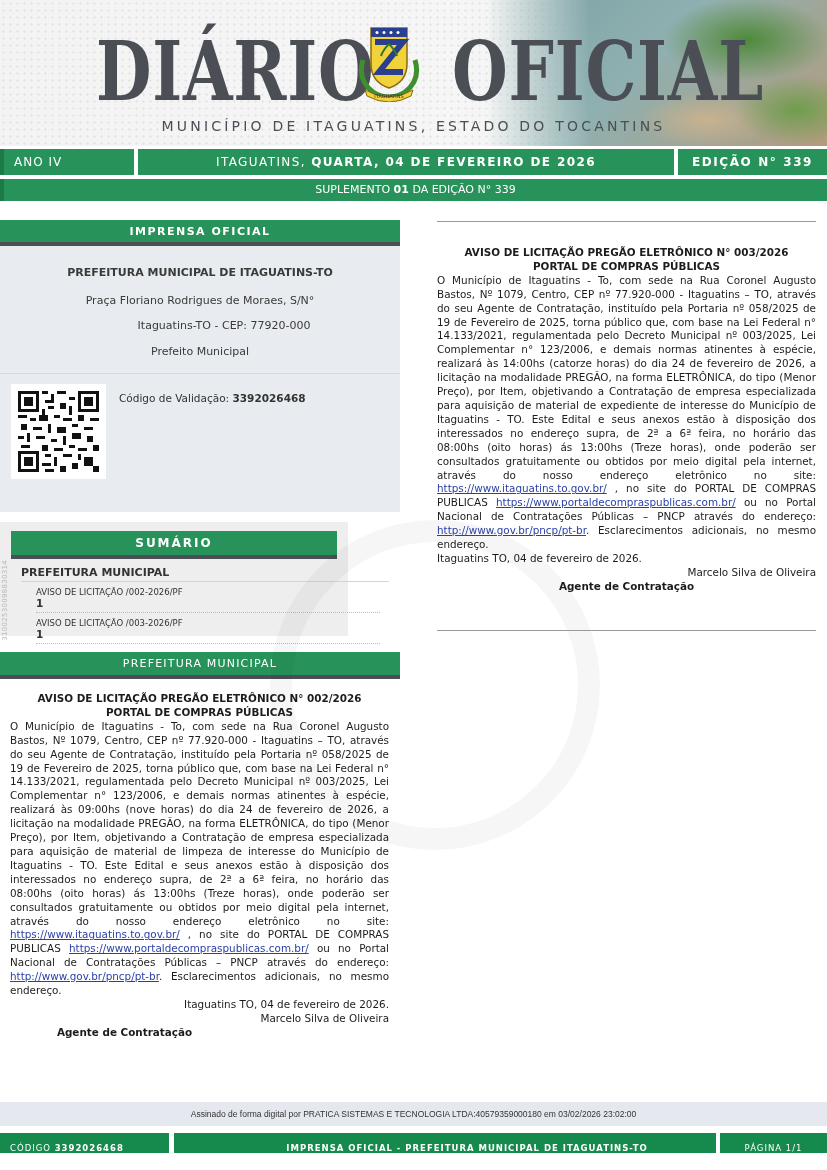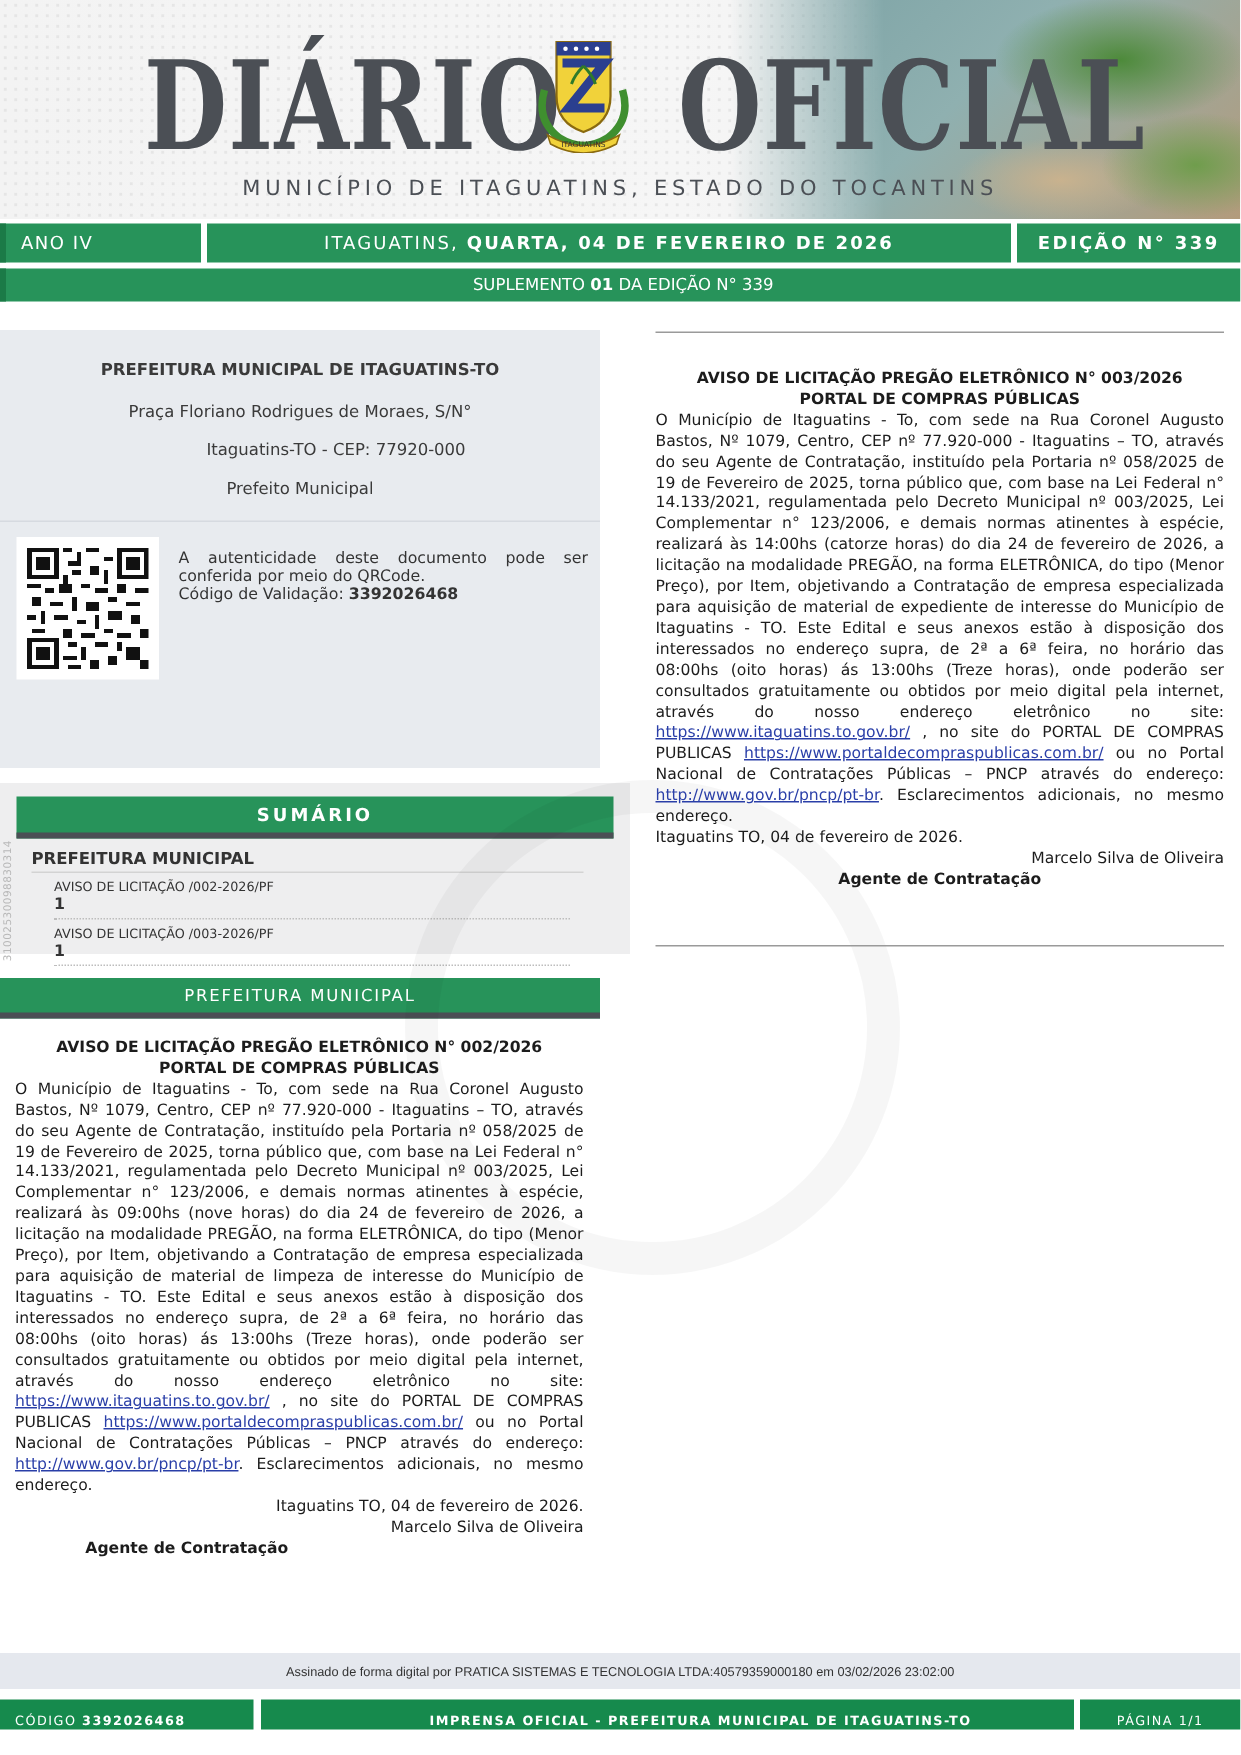--- a/index.html
+++ b/index.html
@@ -47,21 +47,21 @@
   .imp-cep { margin-top: 12px; font-size: 11px; padding-left: 48px; }
   .imp-name { margin-top: 13px; font-weight: bold; font-size: 11px; }
   .imp-role { margin-top: 13px; font-size: 11px; }
   .imp-divider { margin-top: 15px; height: 1px; background: #d6dae0; }
   .sig-box { display: flex; align-items: flex-start; padding: 10px 8px 0 11px; }
   .qr { width: 95px; height: 95px; background: #fff; padding: 7px; flex: none; }
   .qr svg { width: 81px; height: 81px; display: block; }
   .sig-text { margin-left: 13px; margin-top: 8px; font-size: 10.5px; line-height: 12px; color: #333; text-align: justify; }
   .sig-text b { font-weight: bold; }
 
-  .sumario { position: absolute; left: 0; top: 522px; width: 420px; height: 114px; background: #eeeeef; }
+  .sumario { position: absolute; left: 0; top: 522px; width: 348px; height: 114px; background: #eeeeef; }
   .sumario .green-head { margin: 9px 11px 0 11px; height: 28px; line-height: 25px; font-size: 12px; letter-spacing: 2px; }
   .sum-sec { margin: 7px 0 0 21px; font-size: 11px; font-weight: bold; color: #333; border-bottom: 1px solid #d3d3d3; width: 368px; padding-bottom: 2px; }
   .sum-row { display: flex; justify-content: space-between; margin-left: 36px; width: 344px; font-size: 8.5px; color: #333; padding: 5px 0 3px; border-bottom: 1px dotted #bdbdbd; flex-direction: column; }
   .sum-row .pg { font-weight: bold; font-size: 10.5px; }
 
   .pm-head { position: absolute; left: 0; top: 652px; width: 400px; height: 27px; line-height: 23px;
     font-size: 11px; font-weight: normal; letter-spacing: 1.2px; }
 
   .side-code { position: absolute; left: 1px; top: 560px; font-size: 7px; color: #b8b8b8;
     writing-mode: vertical-rl; transform: rotate(180deg); letter-spacing: .3px; }
@@ -128,20 +128,21 @@
   <b>QUARTA, 04 DE FEVEREIRO DE 2026</b>
 </div>
 <div class="bar bar-row1 b-ed">EDIÇÃO N° 339</div>
 <div class="bar b-sup">
   <span>SUPLEMENTO</span>
   <b>01</b>
   <span>DA EDIÇÃO N° 339</span>
 </div>
 
 <div class="imprensa">
+  <div class="green-head">IMPRENSA OFICIAL</div>
   <div class="imp-line imp-org">PREFEITURA MUNICIPAL DE ITAGUATINS-TO</div>
   <div class="imp-line imp-addr">Praça Floriano Rodrigues de Moraes, S/N°</div>
   <div class="imp-line imp-cep">Itaguatins-TO - CEP: 77920-000</div>
   <div class="imp-line imp-role">Prefeito Municipal</div>
   <div class="imp-divider"></div>
   <div class="sig-box">
     <div class="qr">
       <svg viewBox="0 0 27 27" shape-rendering="crispEdges">
         <rect width="27" height="27" fill="#fff"></rect>
         <g fill="#111">
@@ -190,21 +191,20 @@
           <rect x="22" y="22" width="3" height="3"></rect>
             <rect x="8" y="24" width="3" height="1"></rect>
             <rect x="14" y="25" width="2" height="2"></rect>
           <rect x="18" y="24" width="2" height="2"></rect>
             <rect x="25" y="25" width="2" height="2"></rect>
             <rect x="9" y="26" width="3" height="1"></rect>
         </g>
       </svg>
     </div>
     <div class="sig-text">
-      <div>A autenticidade deste documento pode ser conferida por meio do QRCode.</div>
       <div>
         <span>Código de Validação:</span>
         <b>3392026468</b>
       </div>
     </div>
   </div>
 </div>
 
 <div class="sumario">
   <div class="green-head">SUMÁRIO</div>

